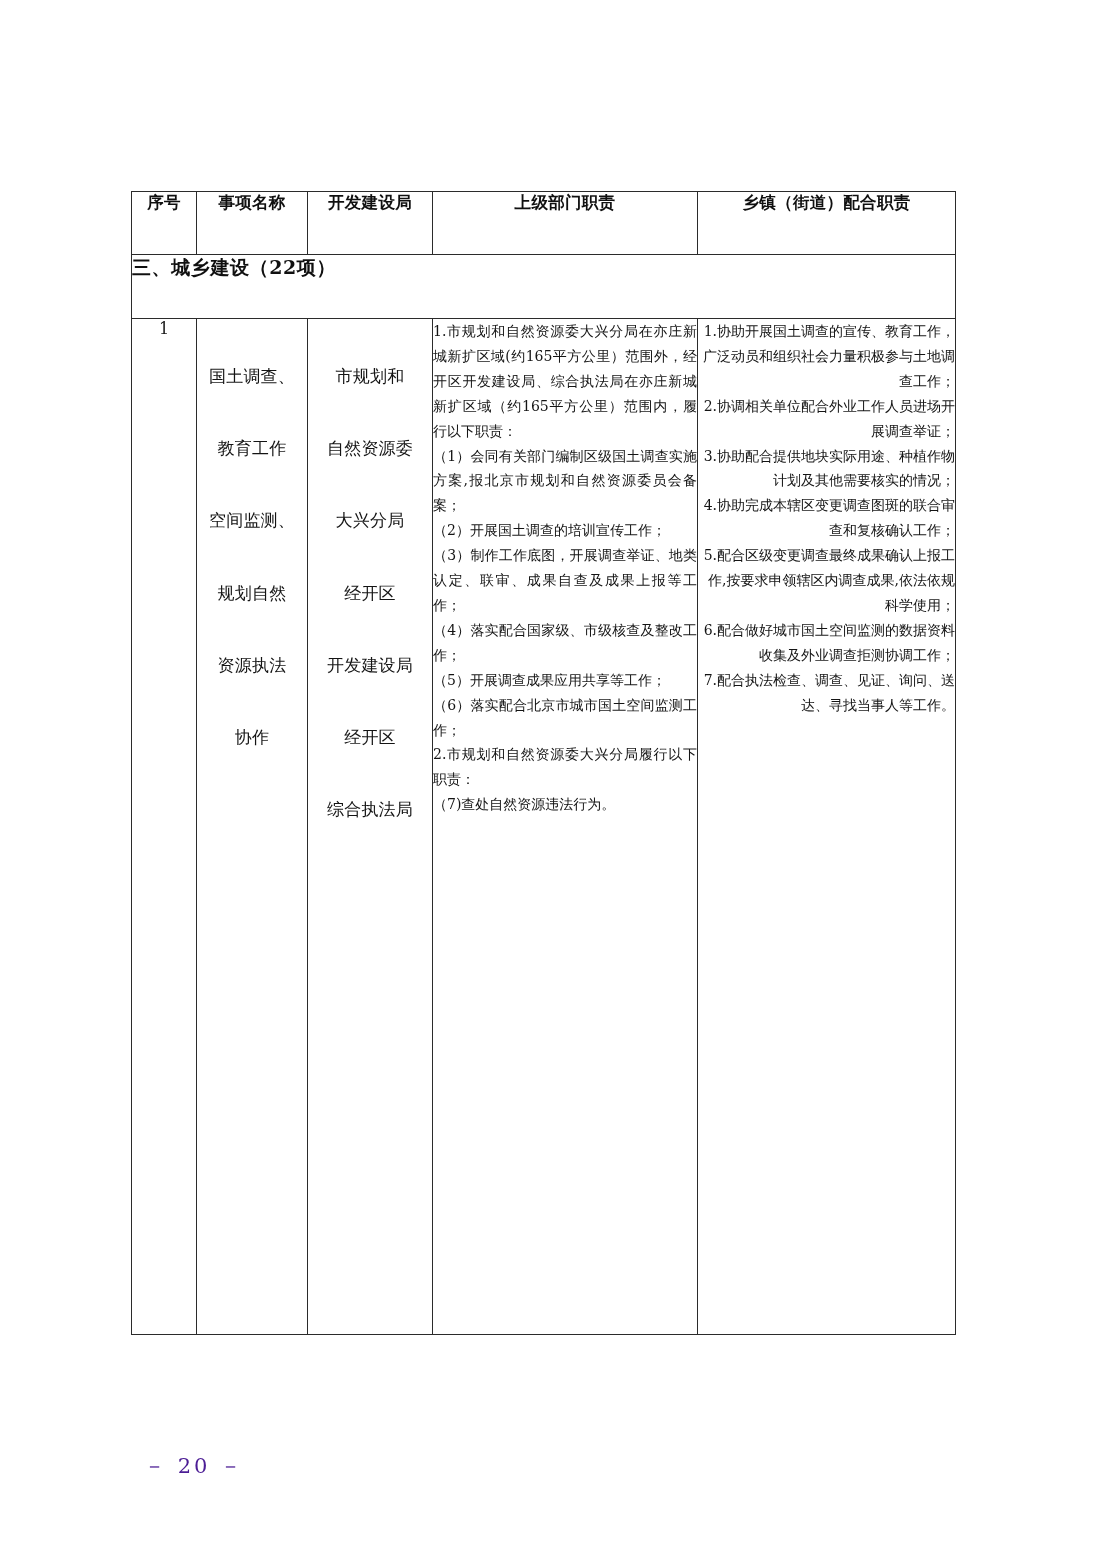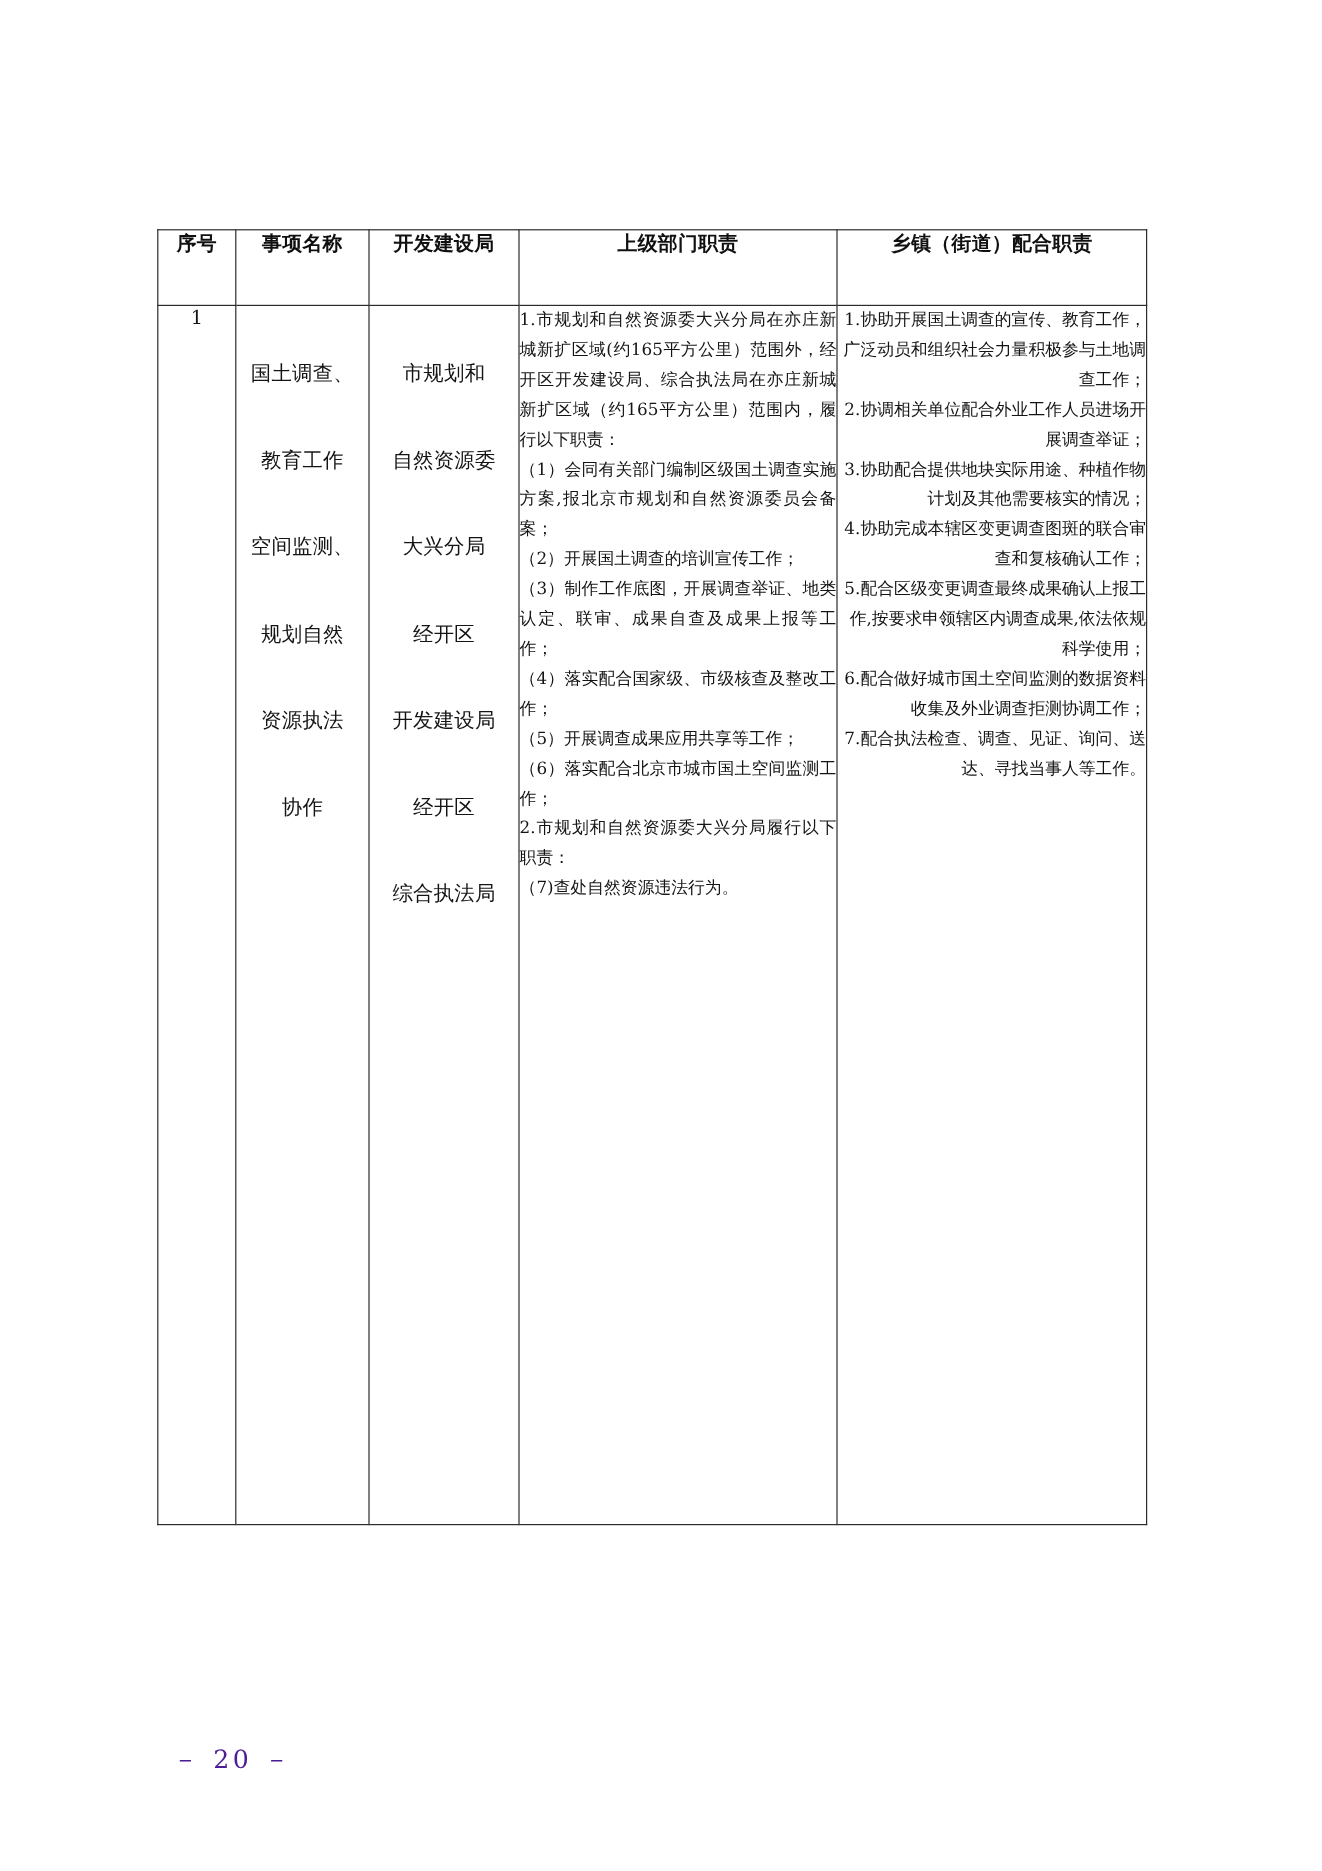--- a/index.html
+++ b/index.html
@@ -155,20 +155,25 @@
     <tbody>
 
       <tr>
         <td class="hdr-cell">序号</td>
         <td class="hdr-cell">事项名称</td>
         <td class="hdr-cell narrow-wrap">开发建设局</td>
         <td class="hdr-cell">上级部门职责</td>
         <td class="hdr-cell">乡镇（街道）配合职责</td>
       </tr>
 
+      <tr>
+        <td class="section-cell" colspan="5">
+          <span>三、城乡建设</span><span class="cnt">（22项）</span>
+        </td>
+      </tr>
 
       <tr>
         <td class="body-cell cell-index">1</td>
 
         <td class="body-cell cell-center-text">
           <span class="ln">国土调查、</span>
           <span class="ln">教育工作</span>
           <span class="ln">空间监测、</span>
           <span class="ln">规划自然</span>
           <span class="ln">资源执法</span>

